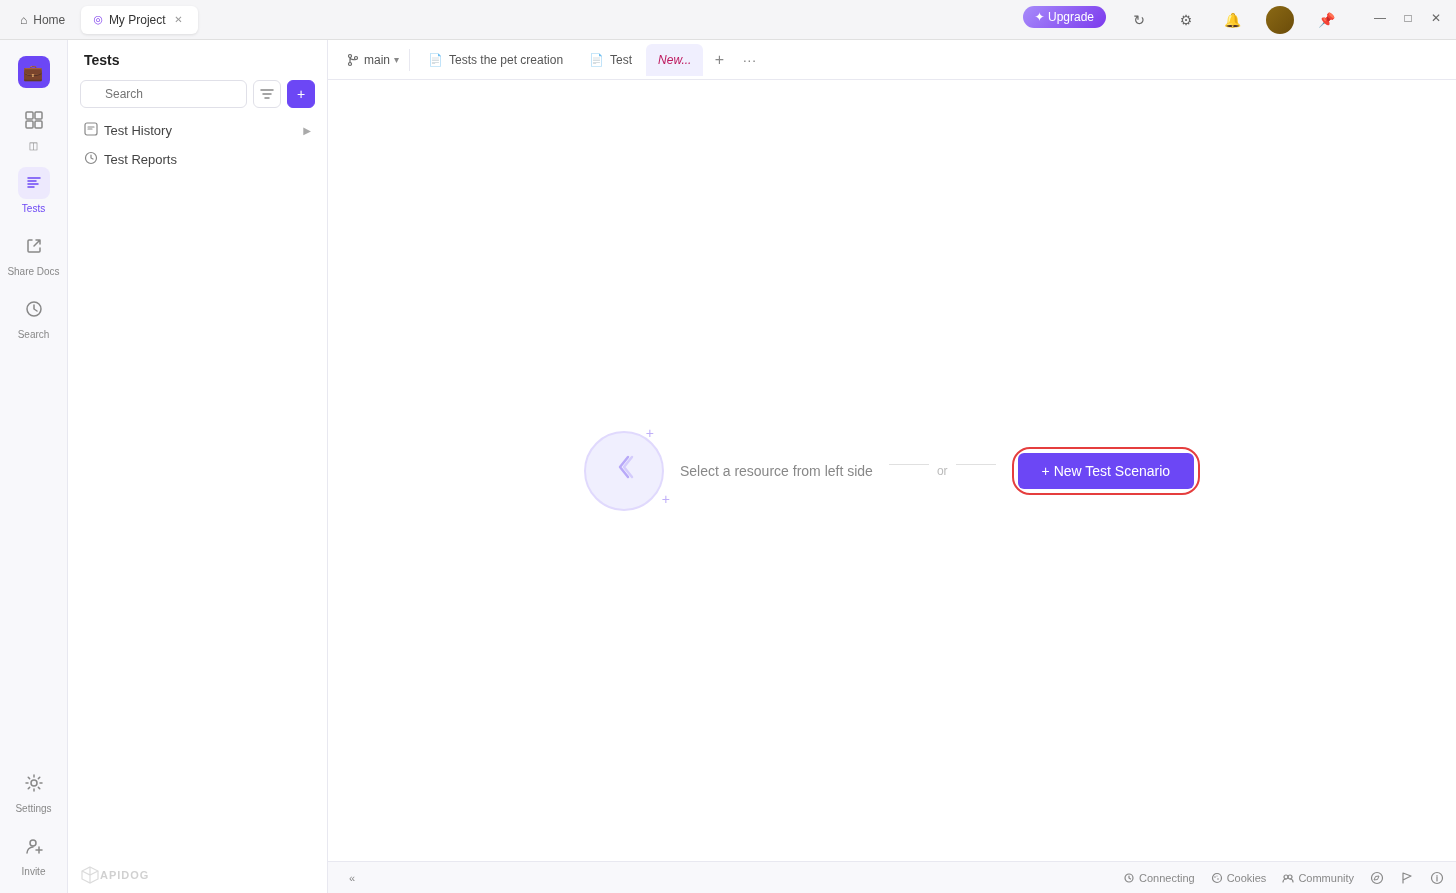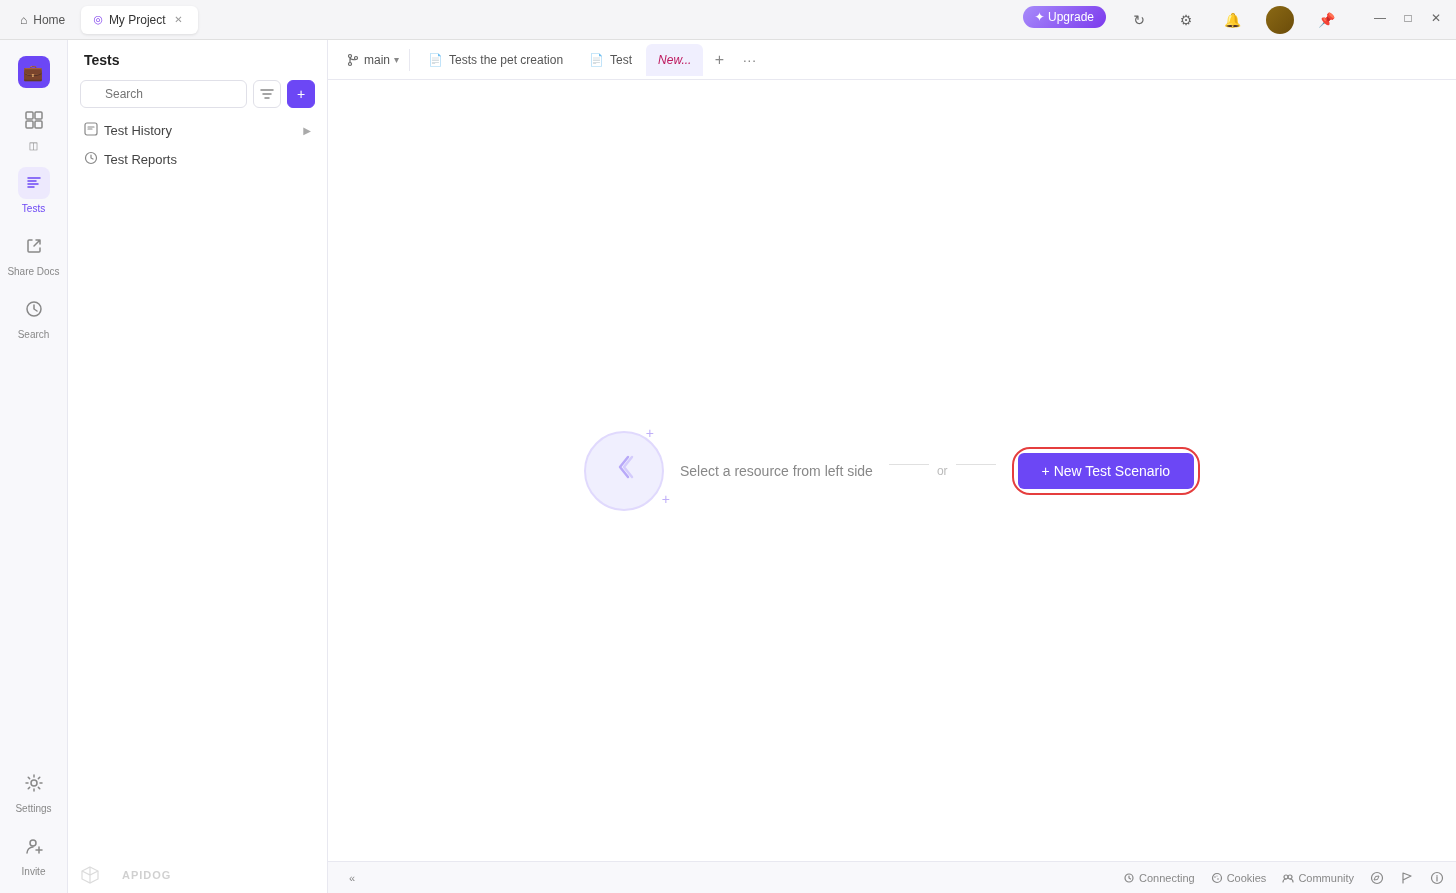--- a/index.html
+++ b/index.html
@@ -431,21 +431,21 @@
       display: flex;
       align-items: center;
       gap: 4px;
       cursor: pointer;
     }
 
     
     .apidog-logo {
       display: flex;
       align-items: center;
-      gap: 22px;
+      gap: 0;
       padding: 8px 12px;
       opacity: 0.3;
     }
     .apidog-logo-icon {
       width: 20px;
       height: 20px;
     }
     .apidog-logo-text {
       font-size: 11px;
       font-weight: 600;

